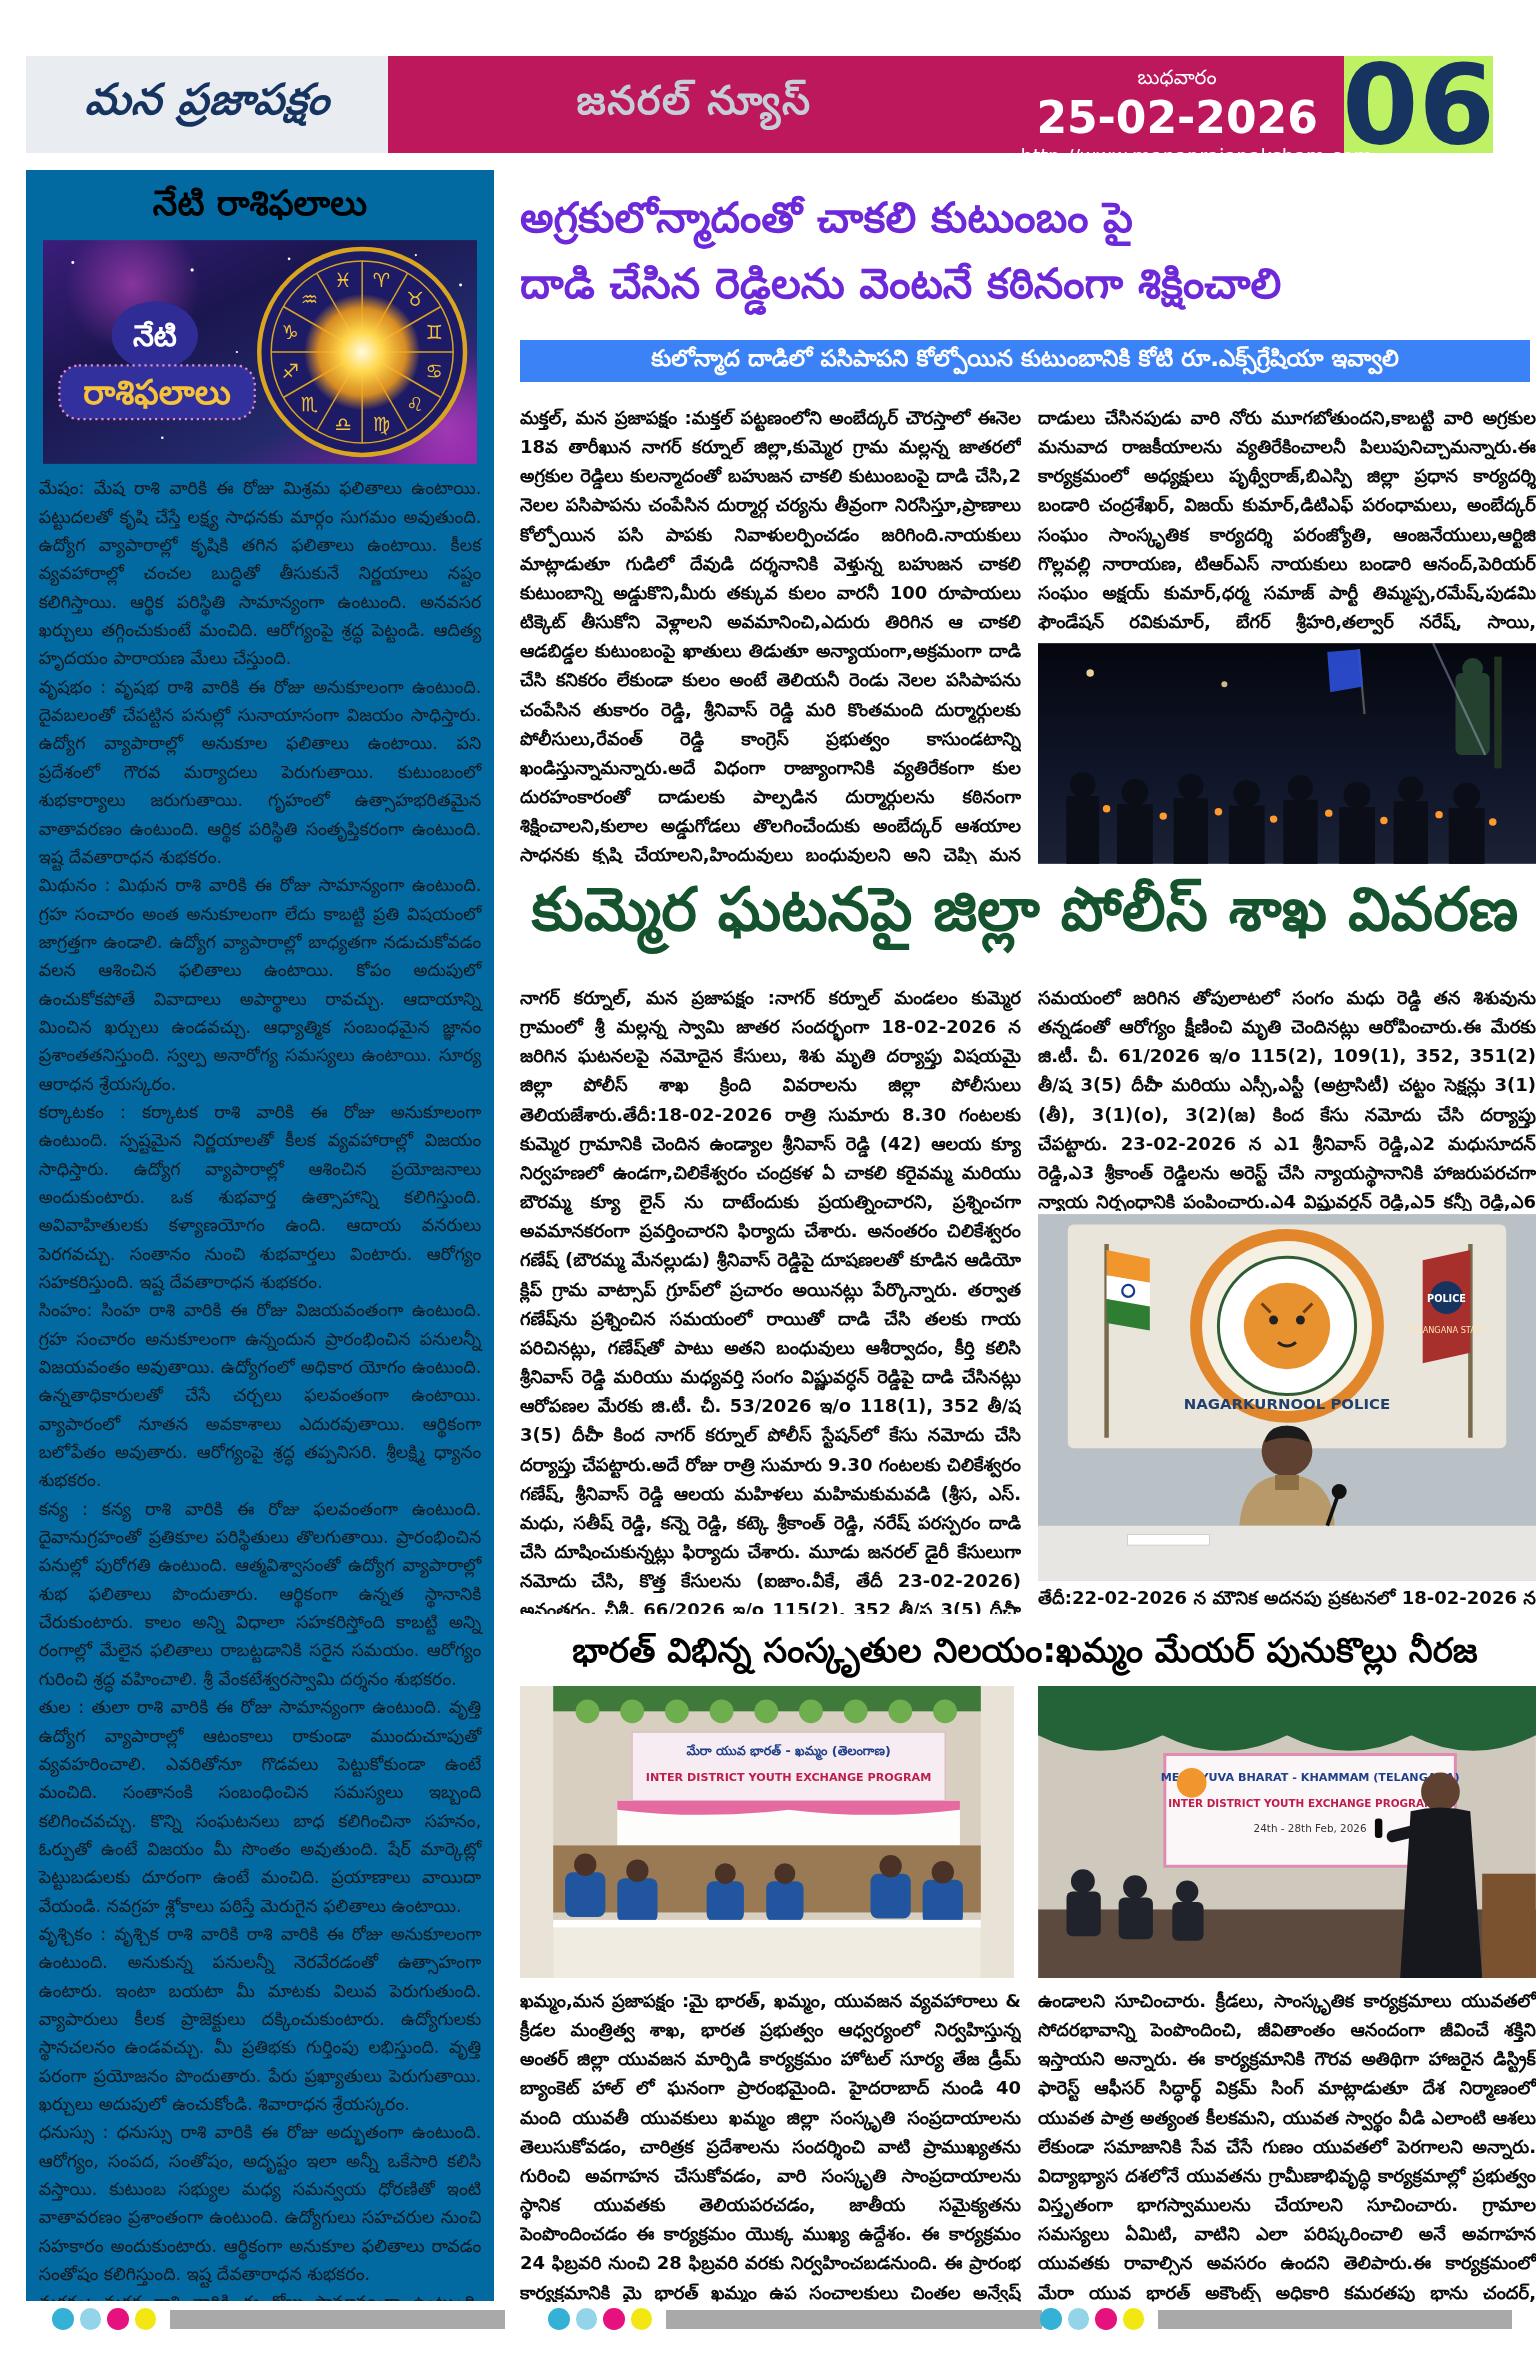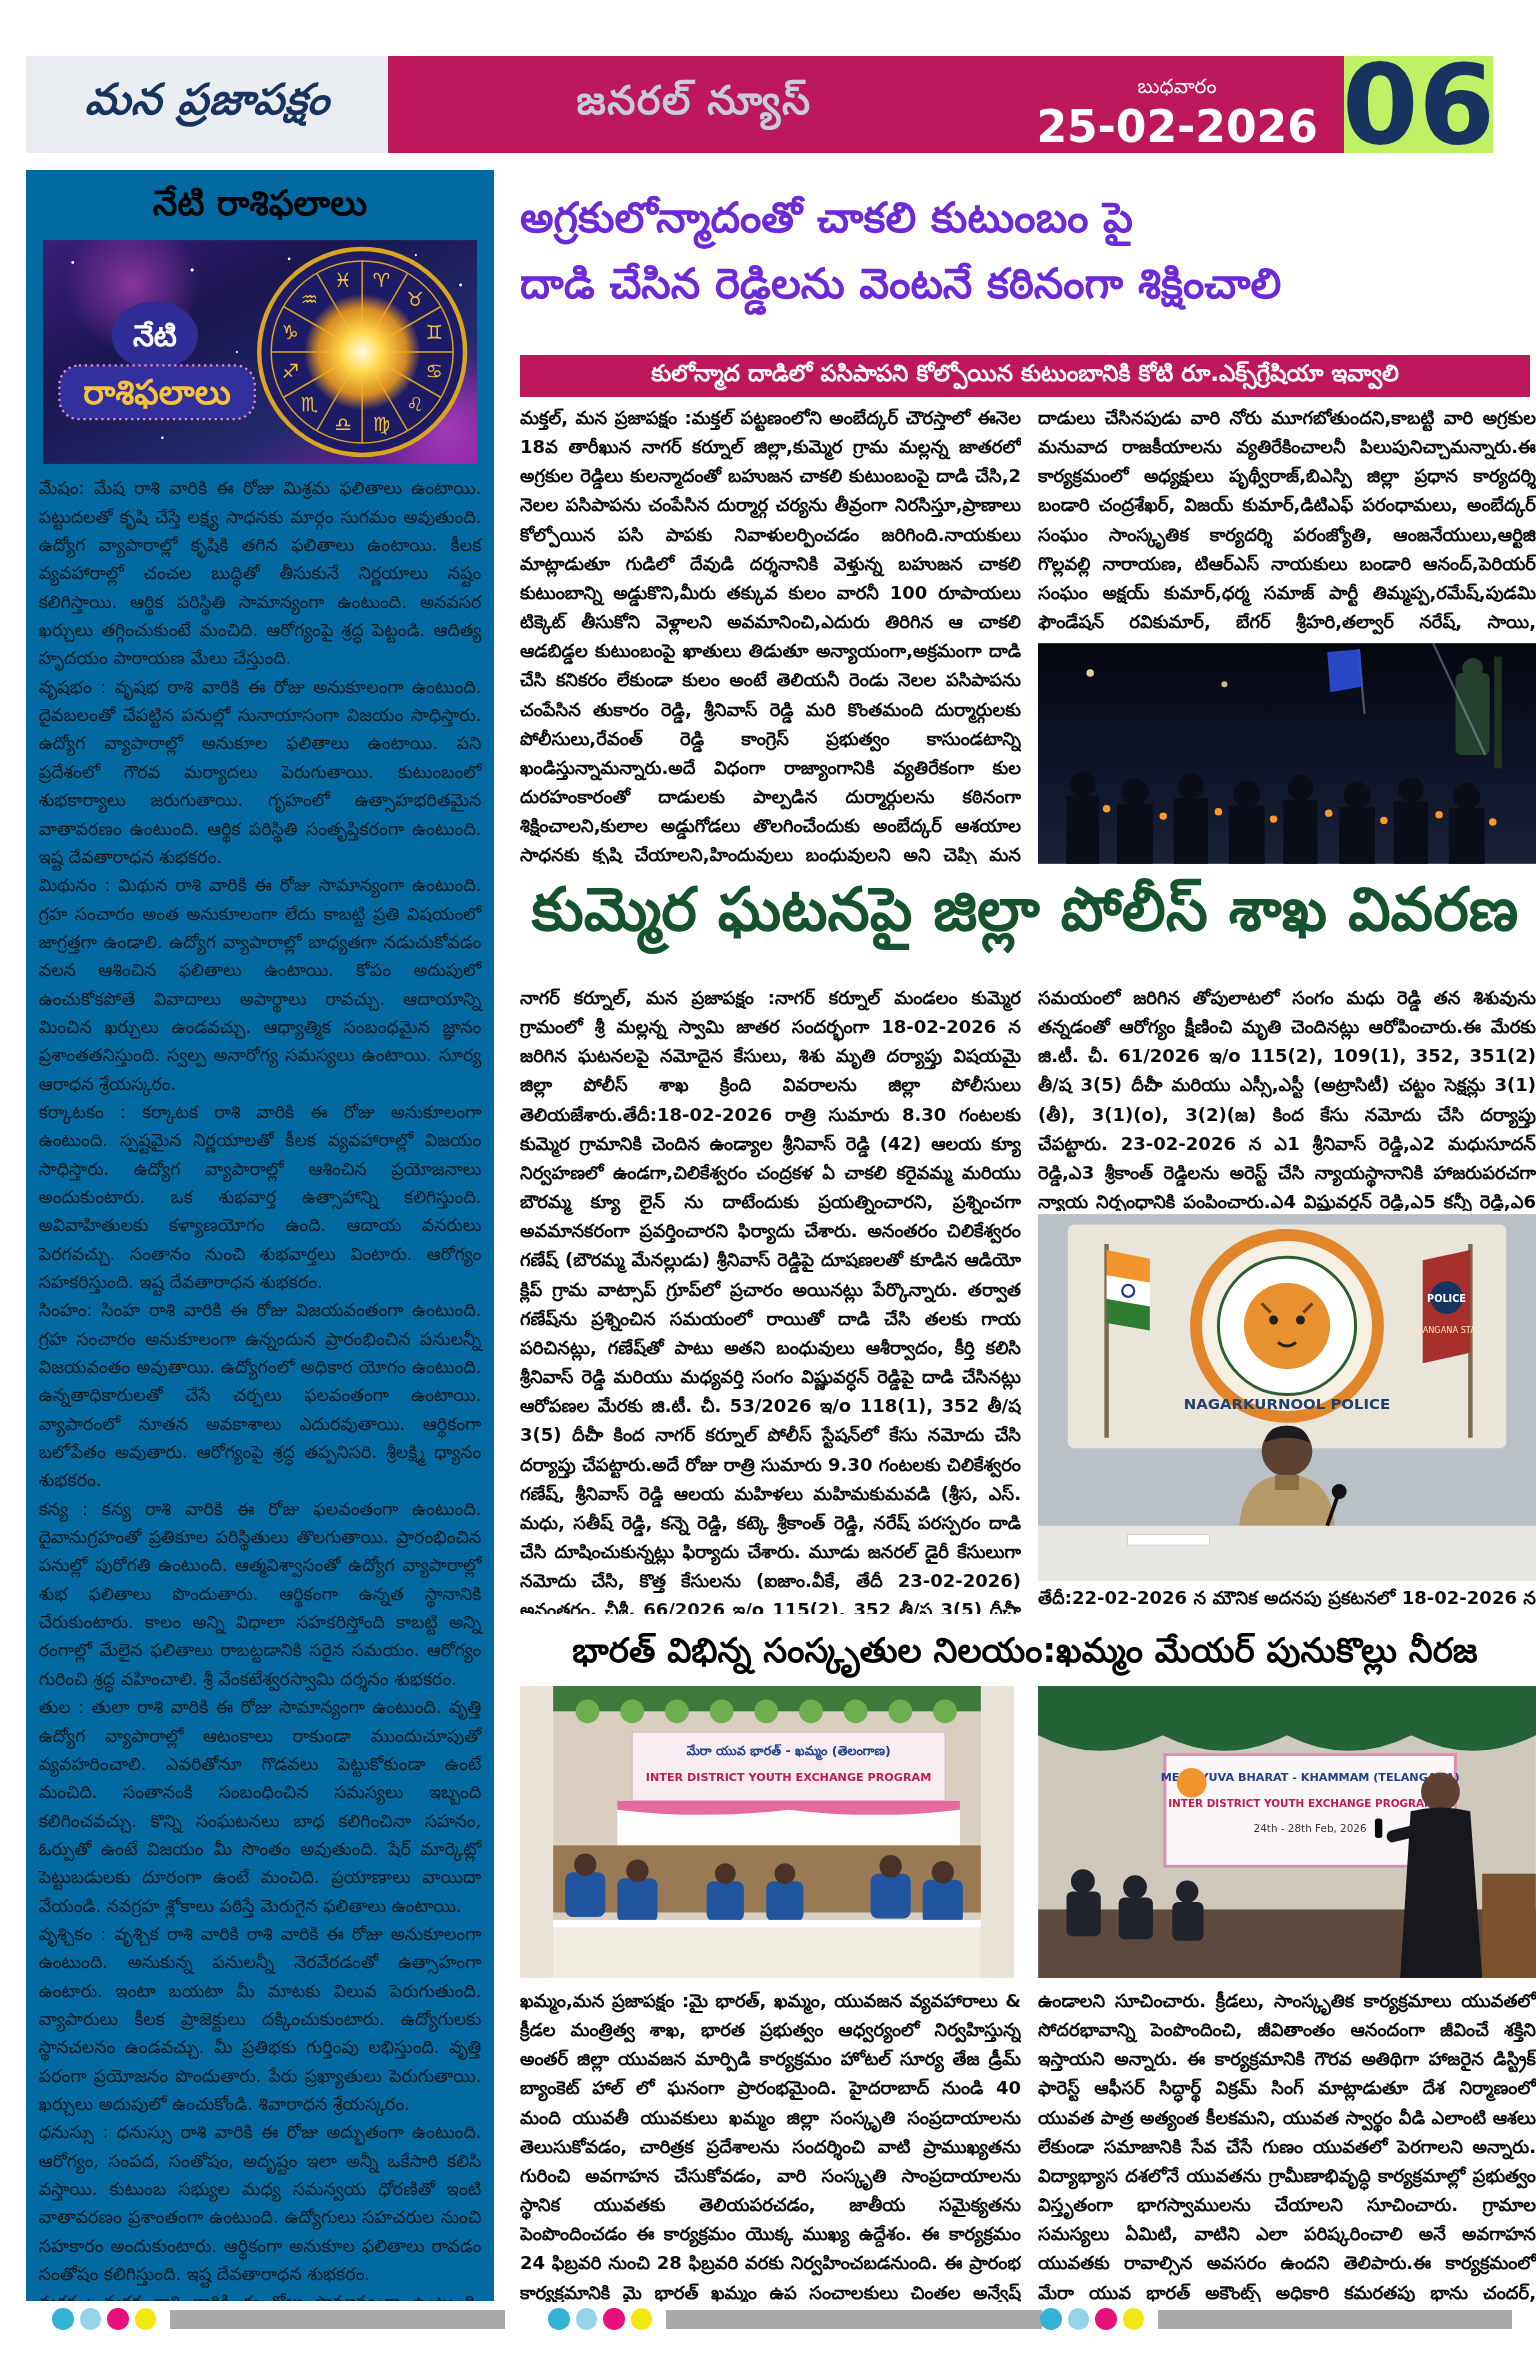--- a/index.html
+++ b/index.html
@@ -6,40 +6,40 @@
   .page{position:relative;width:1541px;height:2377px;background:#ffffff;overflow:hidden;
         font-family:"DejaVu Sans","Liberation Sans",sans-serif;color:#111;}
 
   
   .header-band{position:absolute;left:26px;top:56px;width:1491px;height:97px;display:flex;}
   .logo-box{width:362px;background:#e9edf1;display:flex;align-items:center;justify-content:center;}
   .logo-text{color:#16345f;font-size:43px;font-weight:bold;font-style:italic;transform:skewX(-4deg);letter-spacing:0.7px;}
   .navy-bar{flex:1;background:#be185d;position:relative;}
   .section-title{position:absolute;left:45px;width:522px;top:50%;transform:translateY(-50%);
                  text-align:center;font-size:40px;font-weight:bold;color:#c6cdd6;letter-spacing:1.5px;}
-  .date-block{position:absolute;right:10.4px;top:18px;width:313px;text-align:center;color:#ffffff;line-height:1.25;}
+  .date-block{position:absolute;right:10.4px;top:9px;width:313px;text-align:center;color:#ffffff;line-height:1.25;}
   .date-day{font-size:20px;}
   .date-date{font-size:44px;font-weight:bold;}
   .date-url{font-size:19.4px;}
   .page-num-box{width:149px;background:#bef264;display:flex;align-items:center;justify-content:center;}
   .page-num{font-size:110px;font-weight:bold;color:#16345f;line-height:1;}
   .header-tail{width:24px;background:#ffffff;}
 
   
   .horo-col{position:absolute;left:26px;top:170px;width:468px;height:2131px;background:#0369a1;overflow:hidden;}
   .horo-title{margin:13.4px 0 4.5px 0;text-align:center;font-size:35px;font-weight:700;color:#000;}
   .horo-image{position:relative;width:434px;height:224px;margin:7.5px auto 9px auto;}
   .horo-body{padding:1.5px 12.7px;font-size:17.5px;line-height:1.62;text-align:justify;color:#161616;}
   .horo-body p{margin:0;}
 
   
   .main-head{position:absolute;left:520px;top:185px;width:1010px;text-align:left;
              font-size:42px;font-weight:900;line-height:1.58;color:#6d28d9;}
-  .green-bar{position:absolute;left:520px;top:340px;width:1010px;height:42px;background:#be185d;
-             display:flex;align-items:center;justify-content:center;color:#fff;font-size:23px;font-weight:700;margin-top:15px;}
+  .green-bar{position:absolute;left:520px;top:340px;width:1010px;height:42px;background:#3b82f6;
+             display:flex;align-items:center;justify-content:center;color:#fff;font-size:23px;font-weight:700;}
   .news-text{font-size:18px;font-weight:600;line-height:1.62;text-align:justify;color:#0a0a0a;overflow:hidden;position:absolute;}
   .m-col1{left:520px;top:403px;width:501px;height:461px;}
   .m-col2{left:1038px;top:403px;width:498px;height:234px;}
   .photo-frame{position:absolute;overflow:hidden;}
   .p1{left:1038px;top:643px;width:498px;height:221px;}
 
   
   .a2-head{position:absolute;left:520px;top:874px;width:1010px;text-align:center;font-size:60px;font-weight:900;color:#14532d;}
   .a2-col1{left:520px;top:983px;width:501px;height:631px;}
   .a2-col2{left:1038px;top:983px;width:498px;height:228px;}

